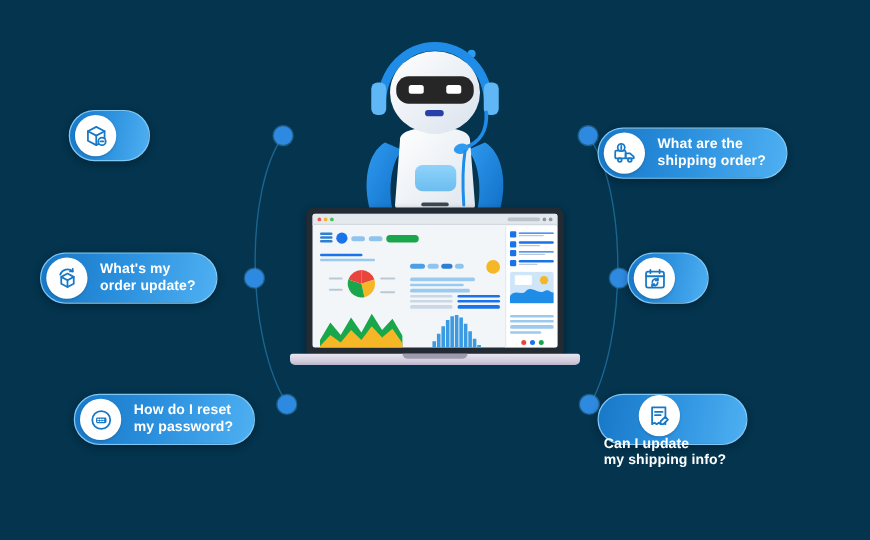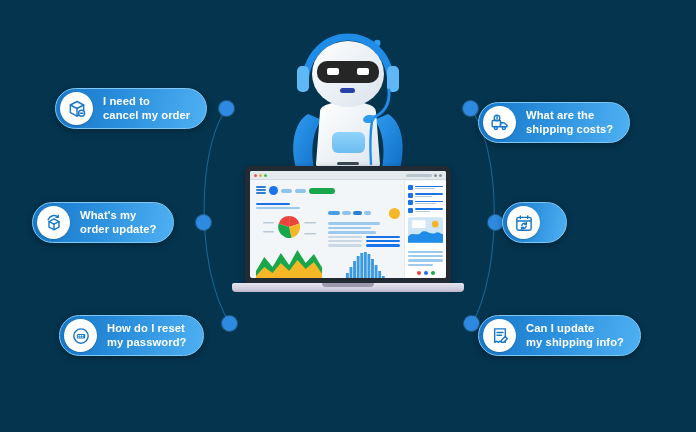--- a/index.html
+++ b/index.html
@@ -51,21 +51,21 @@
     color:#ffffff; font-size:11.2px; font-weight:700;
     line-height:13.4px; letter-spacing:.1px;
   }
   .pill .tx span { display:block; }
 
   .p1 { left:55px;  top:88px;  }
   .p2 { left:32px;  top:202px; }
   .p3 { left:59px;  top:315px; }
   .p4 { left:478px; top:102px;  }
   .p5 { left:502px; top:202px; }
-  .p6 { left:478px; top:315px; }
+  .p6 { left:478px; top:315px;flex-direction:column; }
 
   
   .laptop { position:absolute; left:232px; top:166px; width:232px; height:134px; }
   .lid {
     position:absolute; left:13px; top:0; width:206px; height:117px;
     background:#222b33; border-radius:6px 6px 2px 2px;
     box-shadow:0 2px 6px rgba(0,0,0,.35);
   }
   .screen {
     position:absolute; left:5px; top:5px; right:5px; bottom:5px;
@@ -351,24 +351,20 @@
   <div class="pill p1">
     <span class="ic">
       <svg width="20" height="20" viewBox="0 0 24 24" fill="none" stroke="#1878c8" stroke-width="1.7" stroke-linecap="round" stroke-linejoin="round">
         <path d="M12 3l8 4.2v9.1L12 20.5 4 16.3V7.2z"></path>
         <path d="M4 7.2l8 4.2 8-4.2"></path>
           <path d="M12 11.4v9.1"></path>
         <circle cx="17.5" cy="17" r="3.6" fill="#fff" stroke="#1878c8"></circle>
         <path d="M16 17h3"></path>
       </svg>
     </span>
-    <span class="tx">
-      <span>I need to</span>
-      <span>cancel my order</span>
-    </span>
   </div>
 
   <div class="pill p2">
     <span class="ic">
       <svg width="20" height="20" viewBox="0 0 24 24" fill="none" stroke="#1878c8" stroke-width="1.7" stroke-linecap="round" stroke-linejoin="round">
         <path d="M12 7l6 3.2v6.6L12 20l-6-3.2v-6.6z"></path>
         <path d="M6 10.2l6 3.2 6-3.2"></path>
           <path d="M12 13.4V20"></path>
         <path d="M5 8a7.5 7.5 0 0 1 12-3"></path>
           <path d="M17 2.5V5h-2.6"></path>
@@ -401,21 +397,21 @@
         <rect x="2.6" y="9" width="10" height="7.4" rx="1"></rect>
         <path d="M12.6 11.6h4.2l3.6 3.2v1.6h-7.8z"></path>
         <circle cx="7" cy="18" r="1.8"></circle>
           <circle cx="16.6" cy="18" r="1.8"></circle>
         <circle cx="8.4" cy="6" r="3.4" fill="#fff"></circle>
           <path d="M8.4 4.4v3.2"></path>
       </svg>
     </span>
     <span class="tx">
       <span>What are the</span>
-      <span>shipping costs?</span>
+      <span>shipping order?</span>
     </span>
   </div>
 
   <div class="pill p5 right">
     <span class="ic">
       <svg width="20" height="20" viewBox="0 0 24 24" fill="none" stroke="#1878c8" stroke-width="1.7" stroke-linecap="round" stroke-linejoin="round">
         <rect x="3.4" y="5.2" width="17.2" height="15.4" rx="2"></rect>
         <path d="M3.4 9.6h17.2"></path>
           <path d="M7.6 3.4v3.2M16.4 3.4v3.2"></path>
         <path d="M9.4 15.2a3 3 0 0 1 5-2.2"></path>

